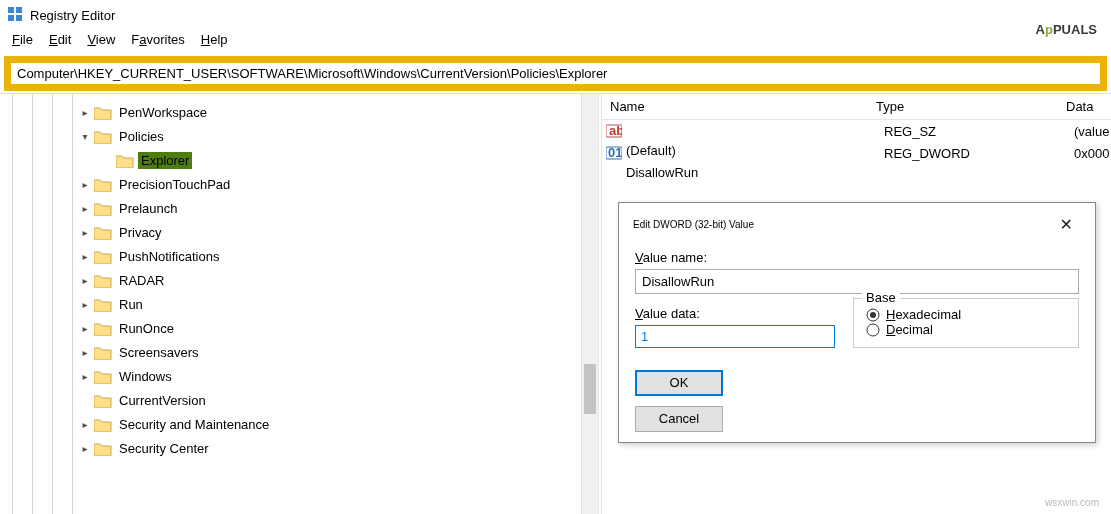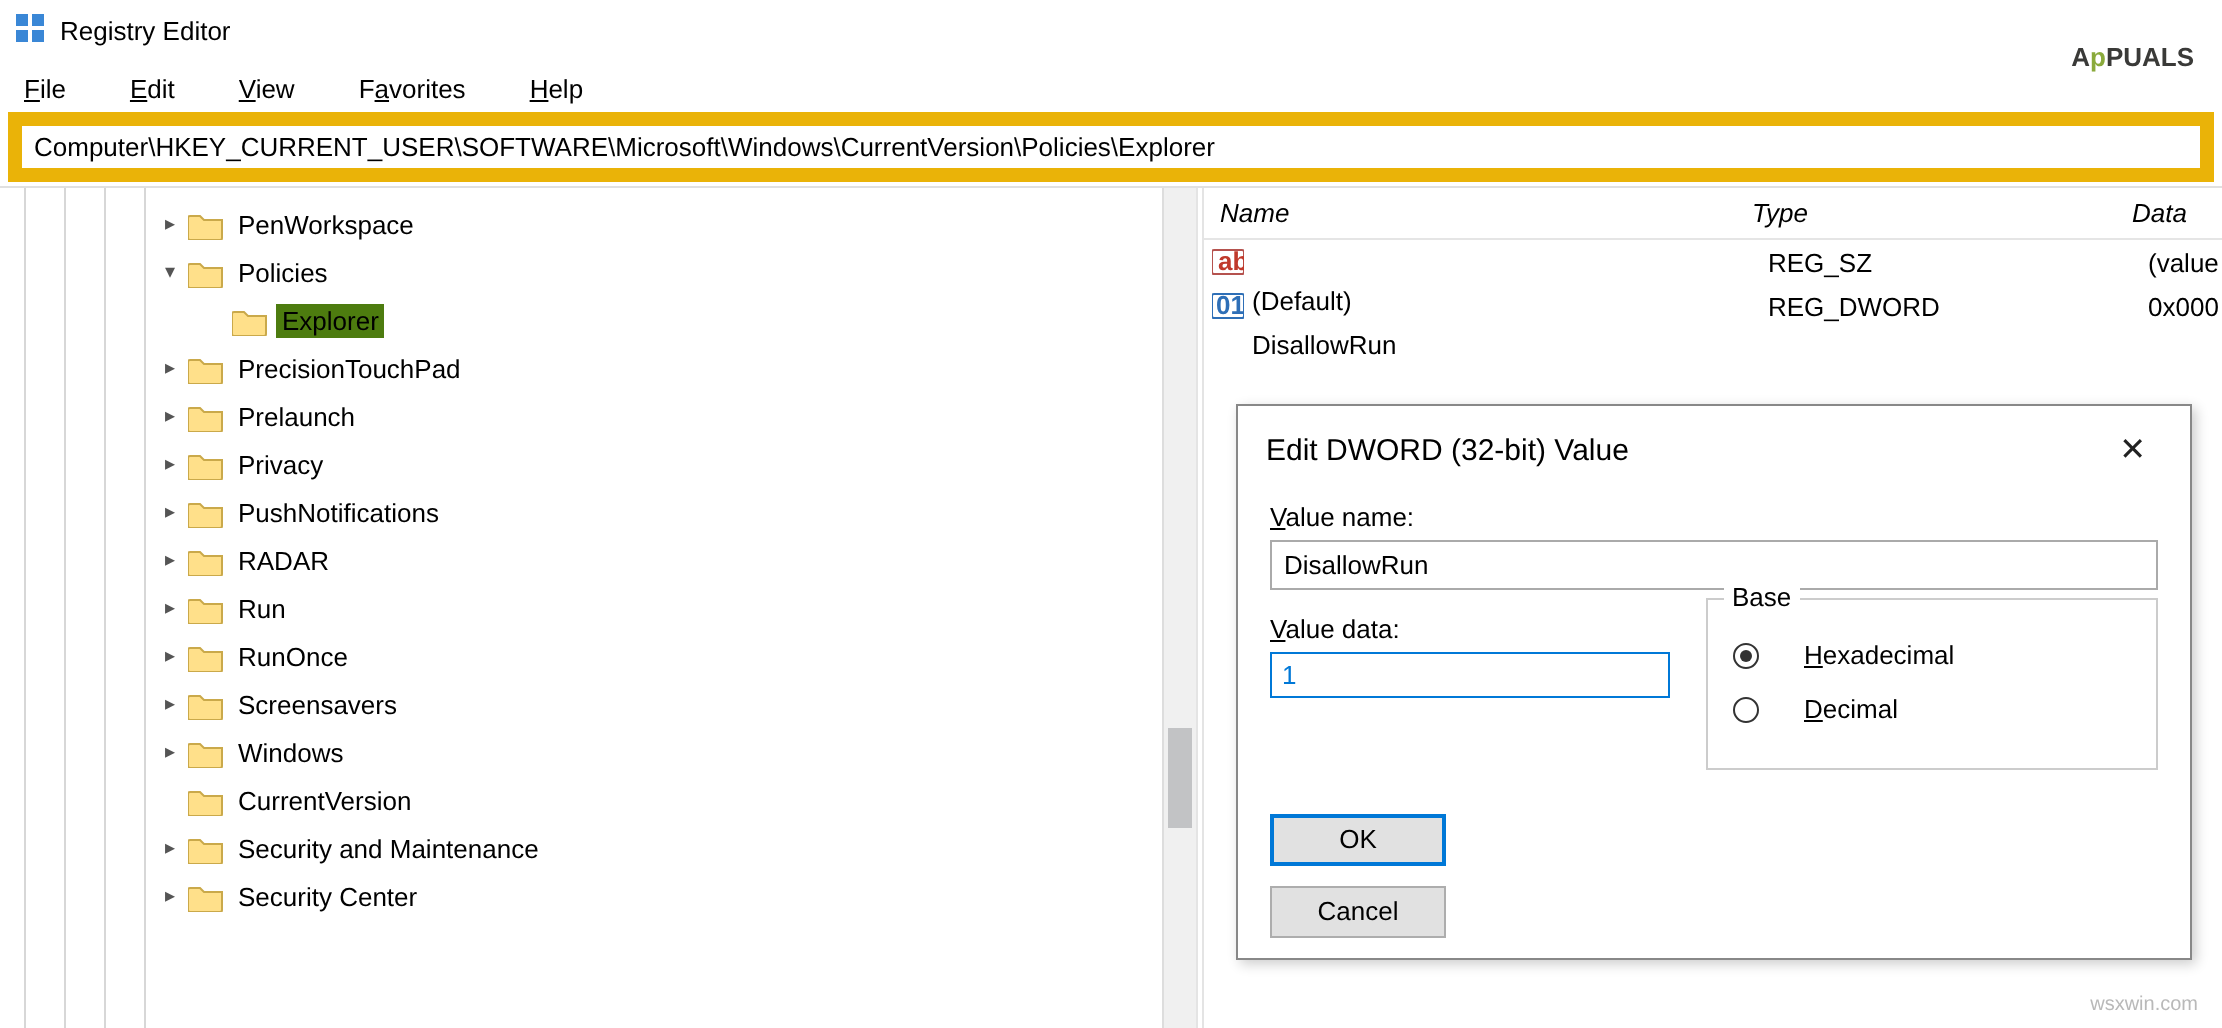--- a/index.html
+++ b/index.html
@@ -1,62 +1,62 @@
 <!DOCTYPE html>
 <html><head>
   <meta charset="utf-8">
   <style>
     * { margin: 0; padding: 0; box-sizing: border-box; font-family: "Segoe UI", Tahoma, sans-serif; font-size: 13px; }
     body { width: 1111px; height: 514px; background: #fff; overflow: hidden; position: relative; }
     .titlebar { display: flex; align-items: center; height: 30px; padding: 0 8px; }
     .appicon { width: 16px; height: 16px; margin-right: 6px; }
     .appicon svg { width: 16px; height: 16px; }
     .title { color: #000; }
-    .menubar { display: flex; gap: 16px; padding: 0 4px; height: 24px; align-items: flex-end; }
+    .menubar { display: flex; gap: 0; padding: 0 4px; height: 24px; align-items: flex-start; }
     .menubar span { padding: 2px 8px; cursor: default; }
     .menubar span u { text-decoration: underline; }
     .addr { border: 7px solid #eab308; margin: 2px 4px; padding: 3px 6px; }
     .main { display: flex; height: calc(100% - 82px); border-top: 1px solid #e0e0e0; }
     .tree { width: 598px; position: relative; overflow: hidden; }
     .tree-body { padding-top: 6px; }
     .node { display: flex; align-items: center; height: 24px; white-space: nowrap; }
     .toggle { width: 14px; text-align: center; color: #555; font-size: 10px; cursor: default; }
     .folder { width: 18px; height: 15px; margin: 0 4px 0 2px; }
     .folder svg { width: 18px; height: 15px; }
     .label { padding: 1px 3px; }
     .selected .label { background: #4d7c0f; }
     .indent-0 { padding-left: 78px; }
     .indent-1 { padding-left: 100px; }
     .lines { position: absolute; left: 0; top: 0; height: 100%; width: 100%; pointer-events: none; }
     .vscroll { position: absolute; right: 0; top: 0; bottom: 0; width: 17px; background: #f0f0f0; border-left: 1px solid #ddd; }
     .thumb { position: absolute; left: 2px; right: 2px; top: 270px; height: 50px; background: #c2c3c5; }
     .divider { width: 4px; background: #fff; border-left: 1px solid #e4e4e4; border-right: 1px solid #e4e4e4; cursor: col-resize; }
     .list { flex: 1; position: relative; overflow: hidden; }
     .list-head { display: flex; border-bottom: 1px solid #e5e5e5; height: 26px; align-items: center; }
-    .col { padding: 4px 8px; font-style: italic; }
+    .col { padding: 4px 8px; }
     .col-name { width: 266px; }
     .col-type { width: 190px; }
     .list-row { display: flex; align-items: center; height: 22px; padding-left: 4px; }
     .valicon { width: 16px; height: 16px; margin-right: 4px; }
     .valicon svg { width: 16px; height: 16px; }
     .cell-name { width: 258px; margin-top: 38px; }
     .cell-type { width: 190px; }
     .dialog { position: absolute; left: 618px; top: 202px; width: 478px; background: #fff; border: 1px solid #888; box-shadow: 2px 2px 6px rgba(0,0,0,.2); }
     .dlg-title { display: flex; align-items: center; justify-content: space-between; padding: 10px 14px; }
-    .dlg-title-text { font-size: 15px; }
+    .dlg-title-text { font-size: 10px; }
     .dlg-close { font-size: 16px; padding: 2px 8px; cursor: default; color: #222; }
     .dlg-body { padding: 4px 16px 12px 16px; }
     .field-label { margin-bottom: 4px; }
     .input-ro { width: 100%; padding: 4px 6px; border: 1px solid #aaa; background: #fff; margin-bottom: 12px; }
     .row2 { display: flex; gap: 18px; }
     .vdata { width: 200px; }
     .vdata input { width: 100%; padding: 3px 5px; border: 1px solid #0078d7; outline: none; background: #fff; color: #0078d7; }
     .base { flex: 1; border: 1px solid #ccc; padding: 8px 12px 10px 12px; position: relative; margin-top: -8px; }
     .base-title { position: absolute; top: -9px; left: 8px; background: #fff; padding: 0 4px; }
-    .radio { display: flex; align-items: center; gap: 22px; margin: 12px 0; }
+    .radio { display: flex; align-items: center; gap: 6px; margin: 0 0; }
     .radio svg { width: 14px; height: 14px; }
     .dlg-buttons { display: flex; justify-content: flex-end; gap: 10px; padding: 10px 16px; flex-direction: column; }
     .btn { width: 88px; height: 26px; border: 1px solid #adadad; background: #e1e1e1; cursor: default; text-align: center; line-height: 24px; }
     .btn.ok { border: 2px solid #0078d7; line-height: 22px; }
     .watermark { position: absolute; right: 12px; bottom: 6px; font-size: 10px; color: #b9b9b9; }
     .logo { position: absolute; right: 14px; top: 4px; font-family: Georgia, serif; font-size: 34px; font-weight: bold; color: #3a3a38; }
     .logo .green { color: #8aaa3b; }
     .vline { position:absolute; width:1px; background:#d7d7d7; top:0; bottom:0; }
   </style>
 </head>

